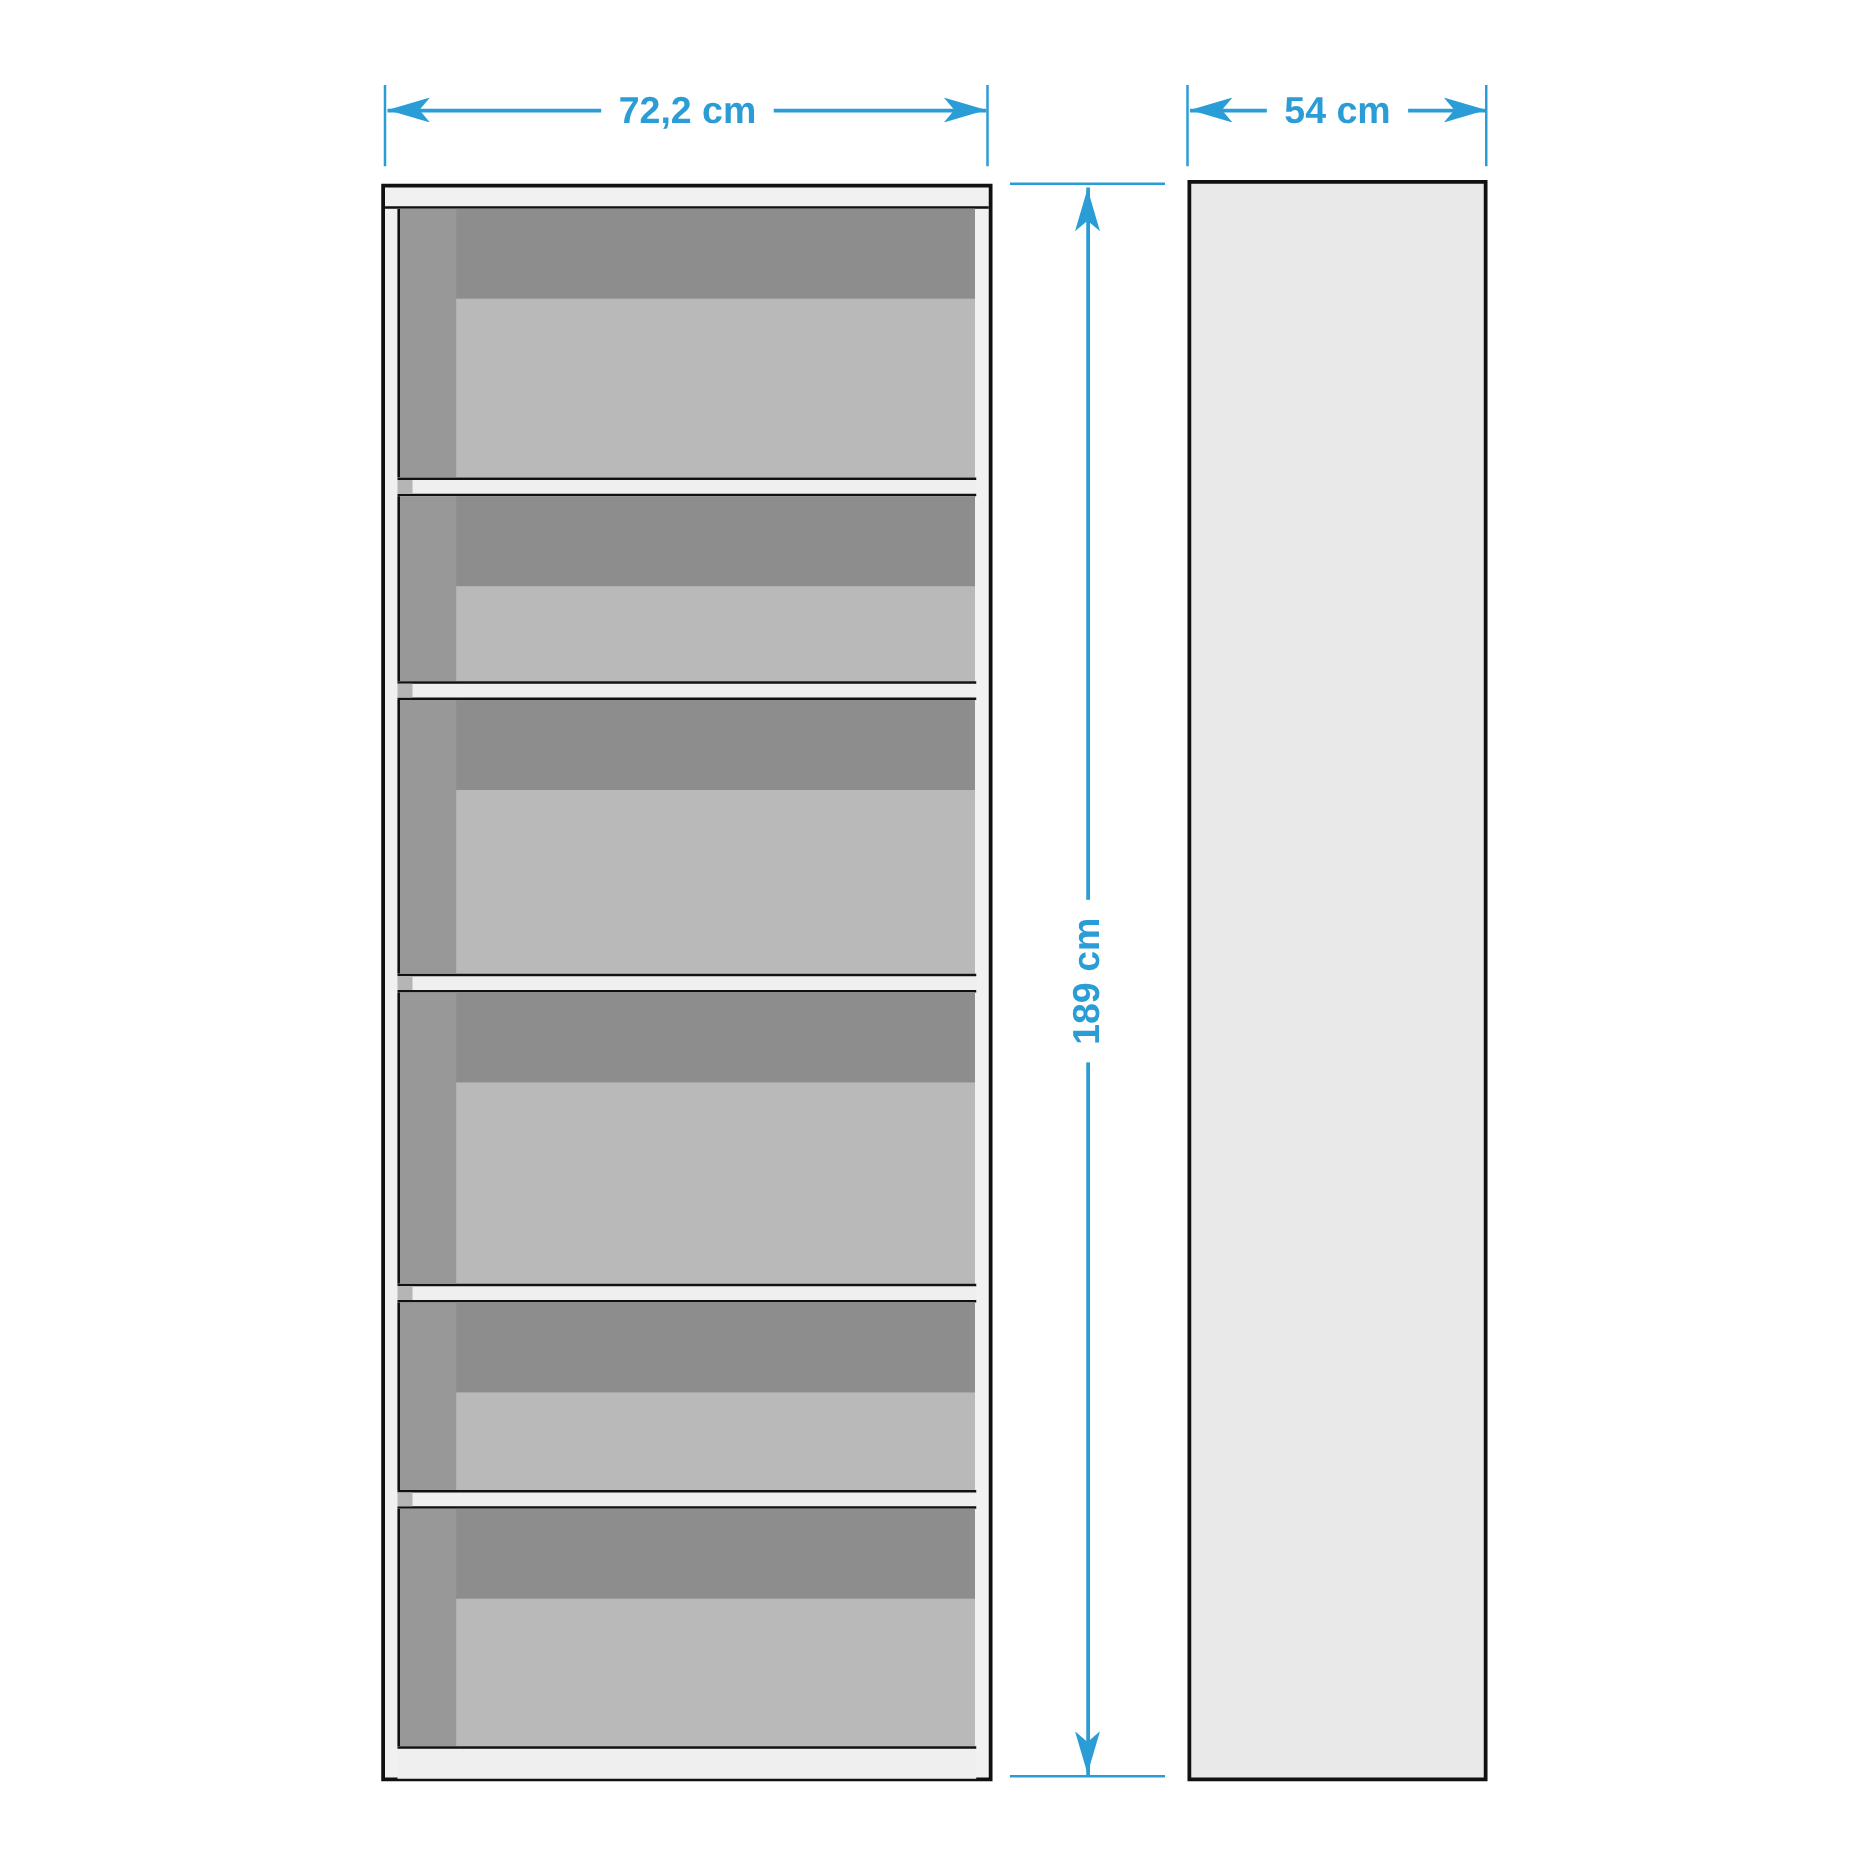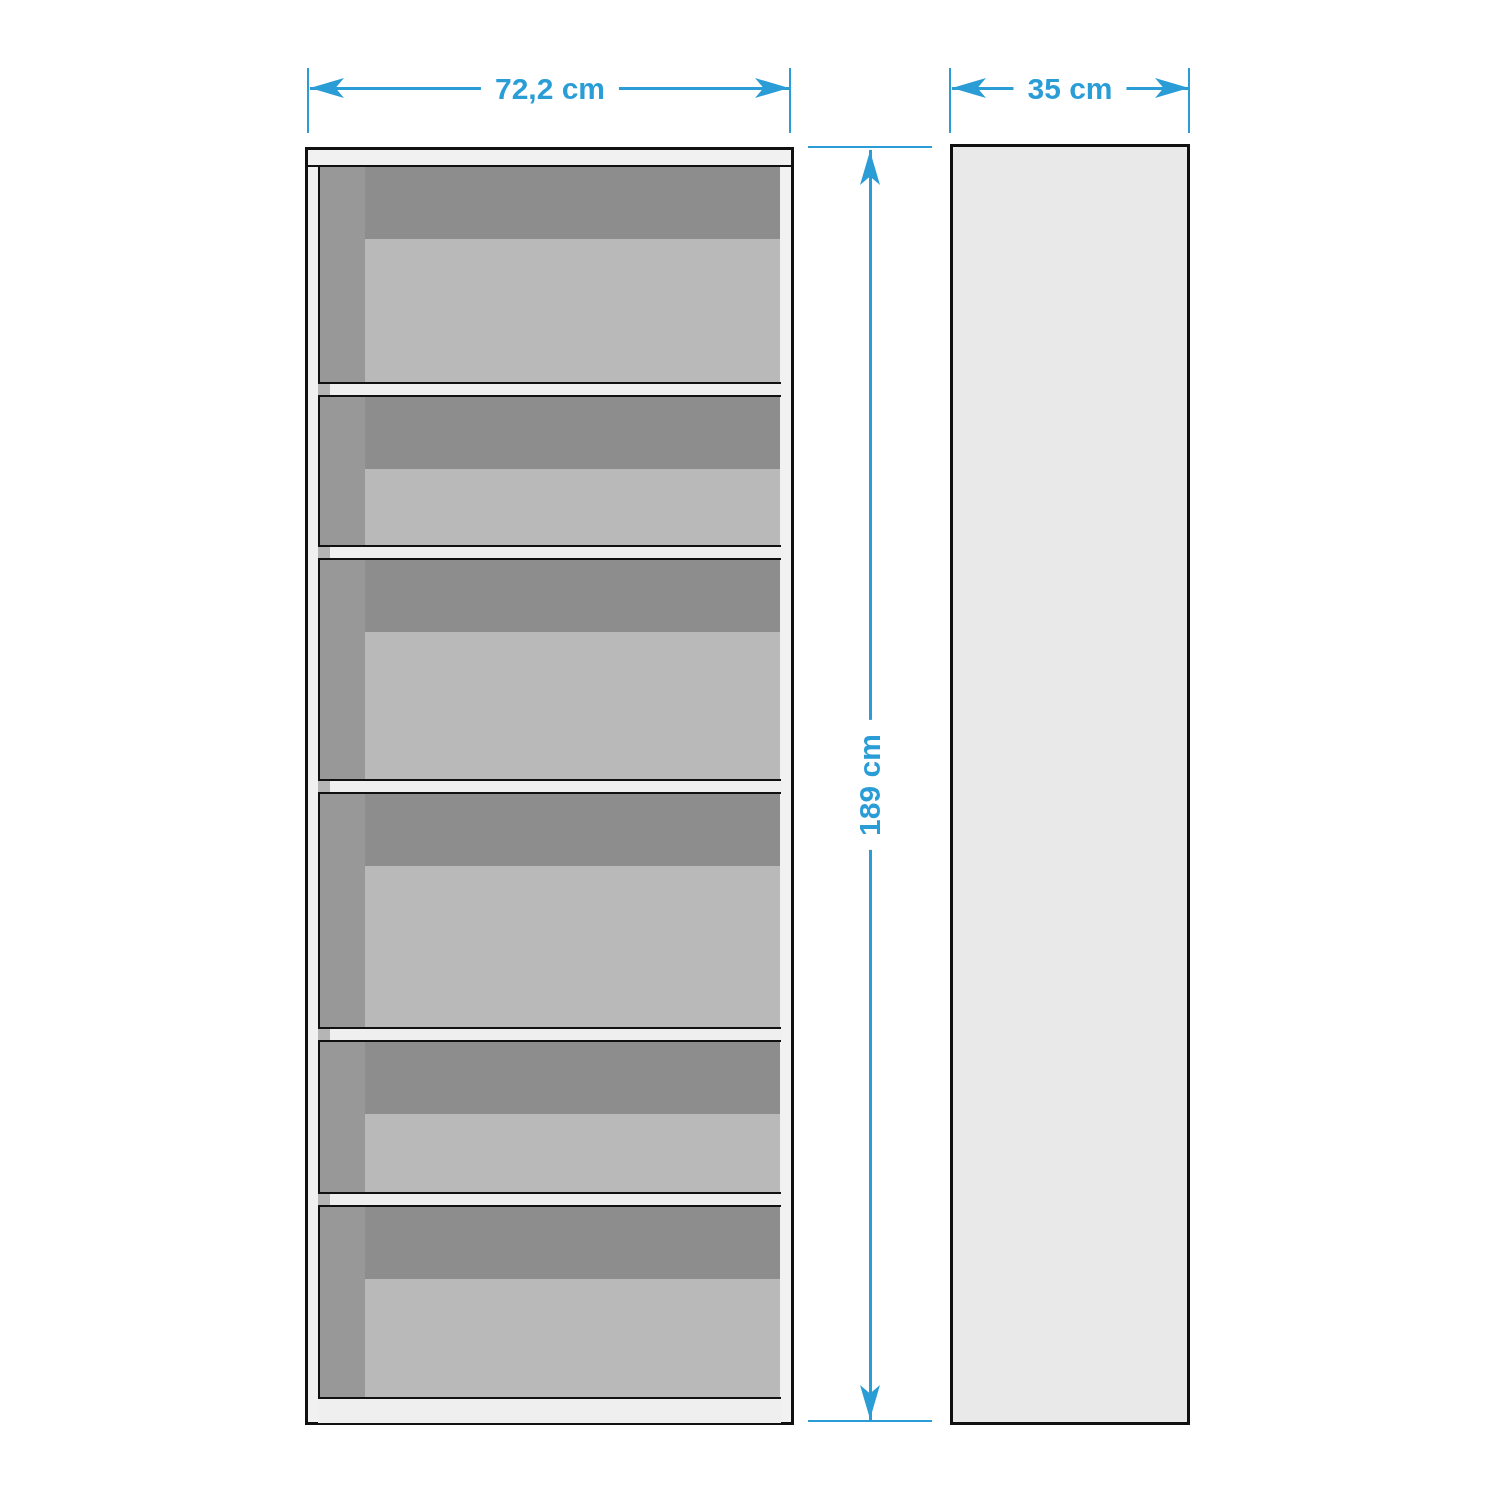--- a/index.html
+++ b/index.html
@@ -101,21 +101,21 @@
     <div class="arrow arrow-right" style="left:755px;top:78px;"></div>
     <div class="dim-label" style="left:550px;top:89px;">72,2 cm</div>
   </div>
 
   <div>
     <div class="ext-tick-v" style="left:949px;"></div>
     <div class="ext-tick-v" style="left:1188px;"></div>
     <div class="dim-line-h" style="left:952px;width:237px;"></div>
     <div class="arrow arrow-left" style="left:952px;top:78px;"></div>
     <div class="arrow arrow-right" style="left:1155px;top:78px;"></div>
-    <div class="dim-label" style="left:1070px;top:89px;">35 cm</div>
+    <div class="dim-label" style="left:1070px;top:89px;">54 cm</div>
   </div>
 
   <div>
     <div class="tick-h" style="top:146px;"></div>
     <div class="tick-h" style="top:1420px;"></div>
     <div class="dim-line-v" style="top:150px;height:1270px;"></div>
     <div class="arrow arrow-up" style="left:860px;top:151px;"></div>
     <div class="arrow arrow-down" style="left:860px;top:1385px;"></div>
     <div class="dim-label rot" style="left:870px;top:785px;">189 cm</div>
   </div>

